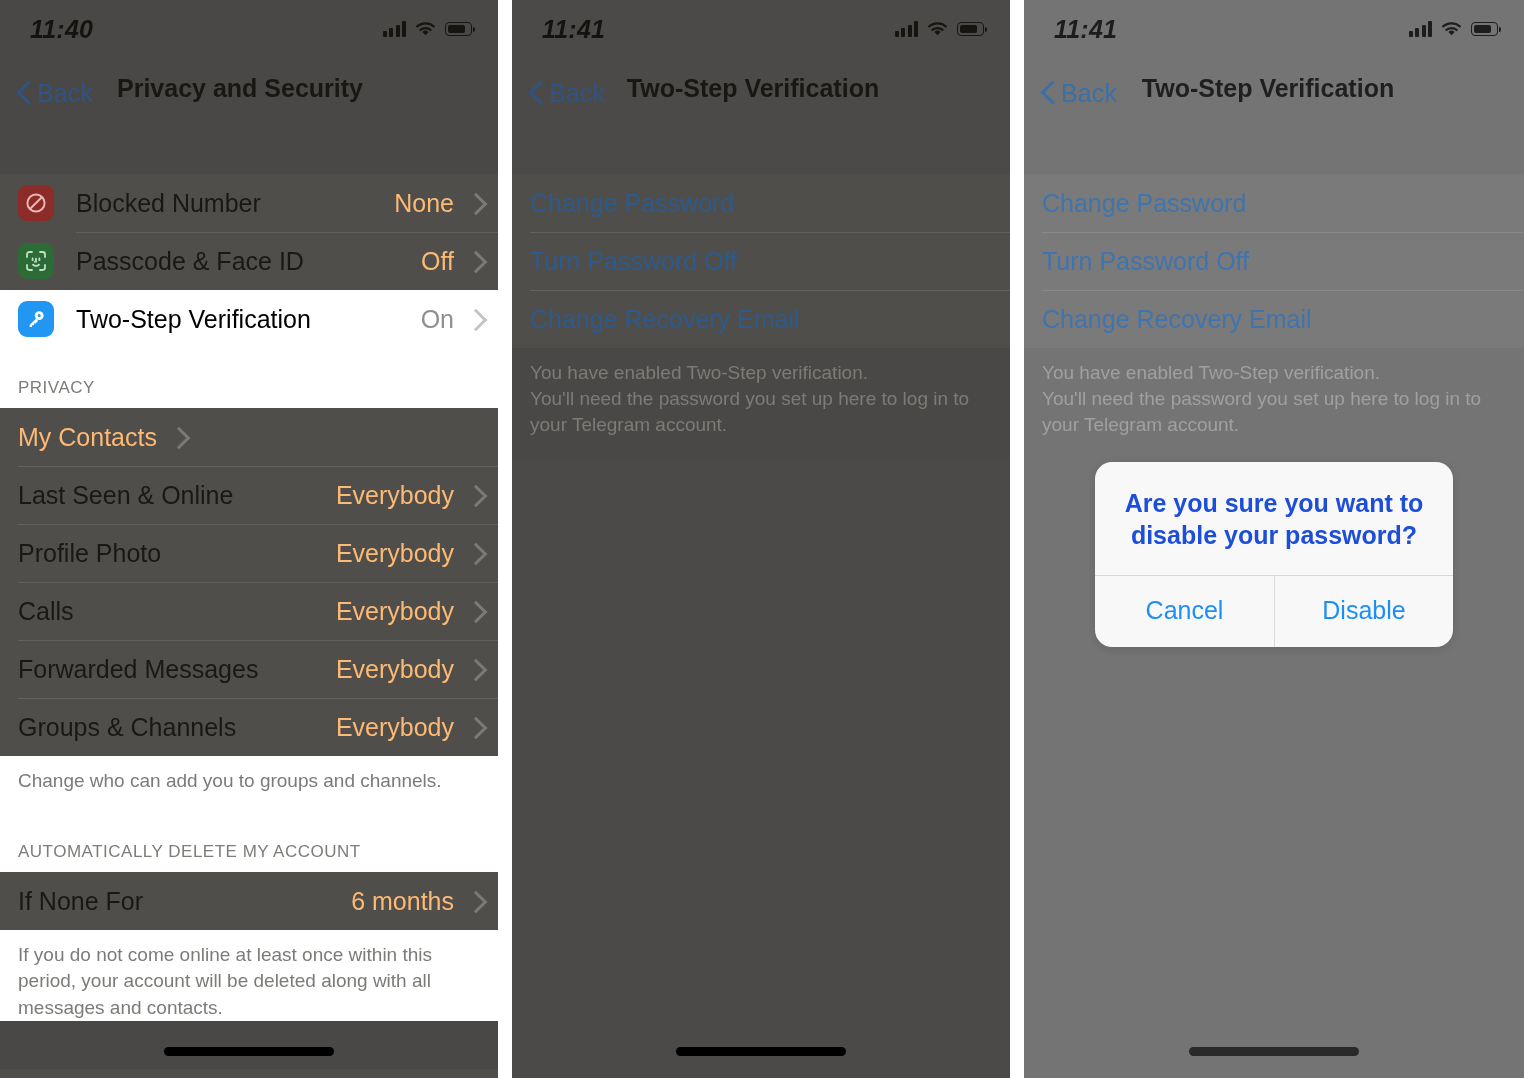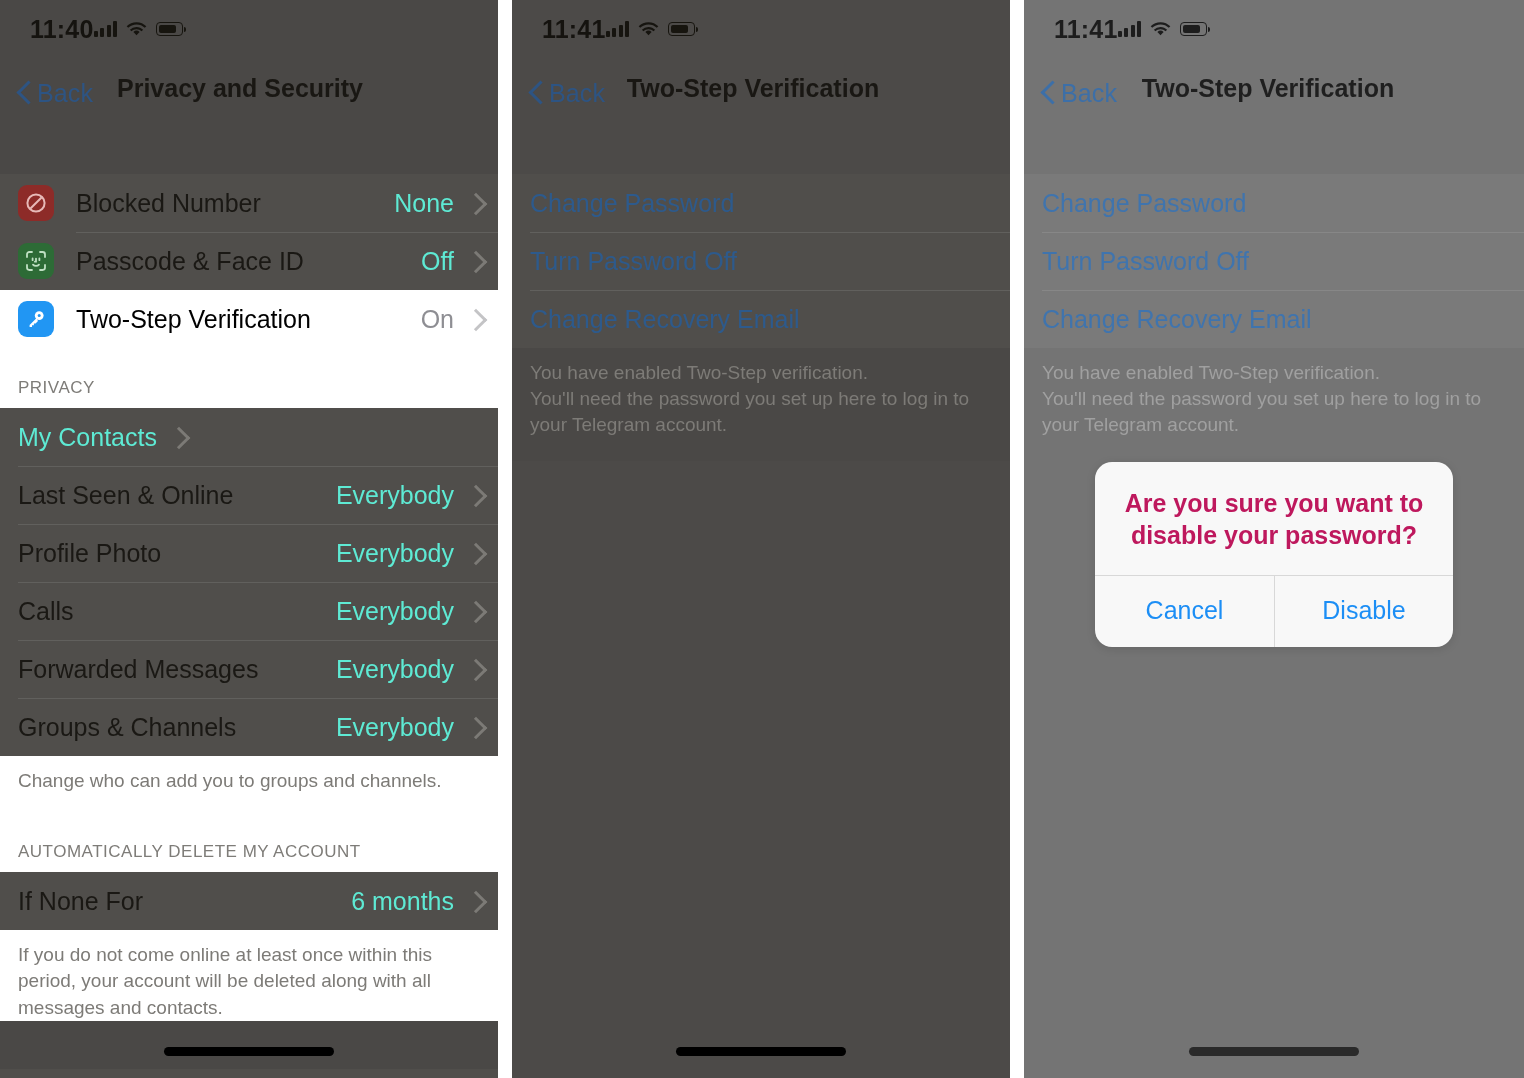--- a/index.html
+++ b/index.html
@@ -32,21 +32,23 @@
   .p1 { background: #4a4846; }
   .p2 { background: #4c4a48; }
   .p3 { background: #747474; }
 
   .screen { position:absolute; inset:0; }
 
   
   .statusbar {
     height: 58px;
     display: flex; align-items: center;
+    justify-content: space-between;
     padding: 0 26px 0 30px;
+    font-style: italic;
   }
   .clock { font-size: 25px; font-weight: 700; letter-spacing: .2px; }
   .p1 .clock, .p2 .clock { color:#15130f; }
   .p3 .clock { color:#1d1d1d; }
   .status-right { display:flex; align-items:center; gap:9px; }
   .bars { display:flex; align-items:flex-end; gap:2.5px; height:16px; }
   .bars i { display:block; width:4px; border-radius:1px; }
   .p1 .bars i, .p2 .bars i { background:#16140f; }
   .p3 .bars i { background:#1d1d1d; }
   .bars i:nth-child(1){height:6px}
@@ -124,21 +126,21 @@
     display:flex; align-items:center; justify-content:center;
   }
   .ico-blocked { background:#8d2b28; }
   .ico-faceid  { background:#2d6b36; }
   .ico-key     { background:#2196f3; }
 
   .row .label { font-size:25px; flex:1 1 auto; white-space:nowrap; }
   .p1 .row .label, .p2 .row .label { color:#1a1814; }
 
   .row .value { font-size:25px; margin-right:14px; white-space:nowrap; }
-  .p1 .row .value, .p2 .row .value { color:#5eead4; }
+  .p1 .row .value, .p2 .row .value { color:#fdba74; }
 
   .chev-right { width:12px; height:22px; position:relative; flex:0 0 auto; }
   .chev-right::before{
     content:""; position:absolute; left:0; top:4px;
     width:13px; height:13px;
     border-right:3px solid currentColor; border-top:3px solid currentColor;
     transform: rotate(45deg);
   }
   .p1 .chev-right, .p2 .chev-right { color:#7c7a76; }
 
@@ -202,21 +204,21 @@
     width:358px;
     background:#f8f8f8;
     border-radius:17px;
     overflow:hidden;
     box-shadow: 0 2px 10px rgba(0,0,0,.12);
   }
   .alert-title {
     padding: 26px 26px 24px;
     text-align:center;
     font-size:25px; font-weight:700; line-height:1.26;
-    color:#be185d;
+    color:#1d4ed8;
   }
   .alert-actions { display:flex; border-top:1px solid #d8d8d8; }
   .alert-btn {
     flex:1 1 50%;
     text-align:center;
     padding: 20px 0 22px;
     font-size:25px;
     color:#1c8ef5;
     cursor:pointer;
   }

